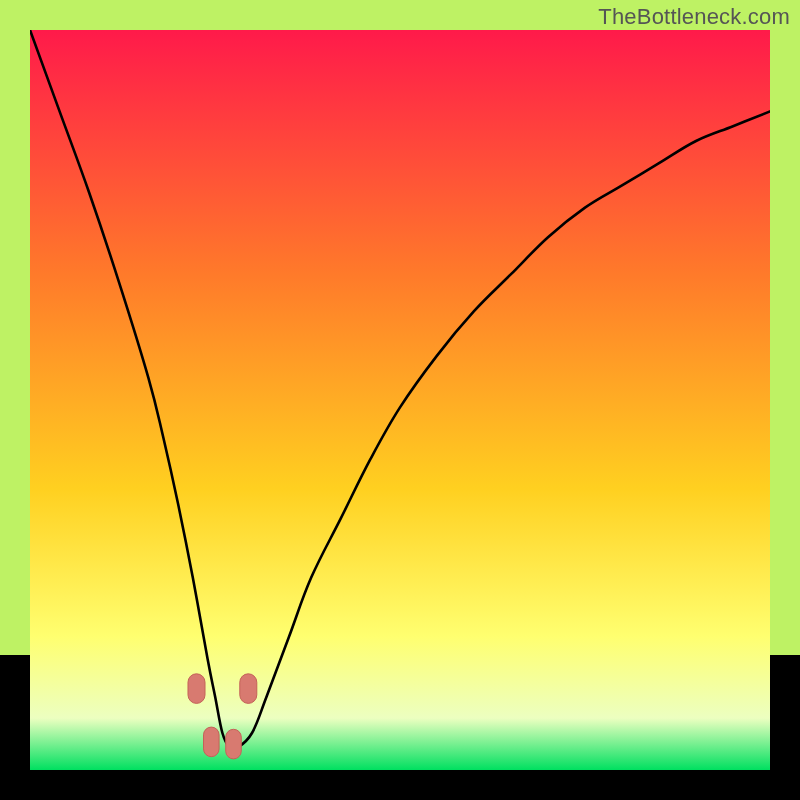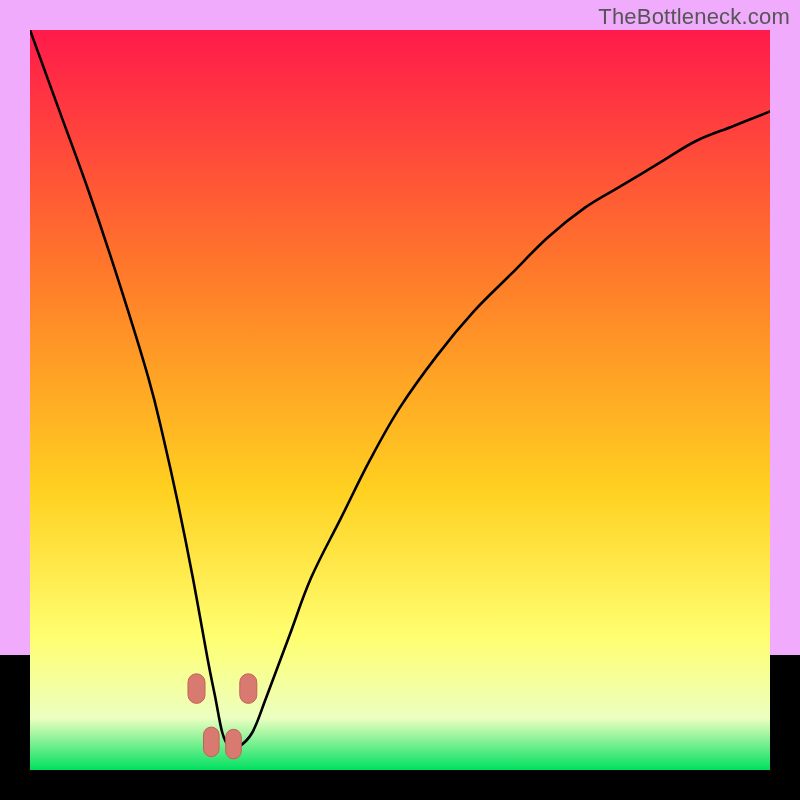--- a/index.html
+++ b/index.html
@@ -7,21 +7,21 @@
     padding: 0;
     width: 800px;
     height: 800px;
     background: #000;
     overflow: hidden;
     font-family: Arial, Helvetica, sans-serif;
   }
   .outer {
     width: 800px;
     height: 655px;
-    background: #f0abfc;
+    background: #bef264;
     position: relative;
   }
   .plot {
     position: absolute;
     left: 30px;
     top: 30px;
     width: 740px;
     height: 740px;
   }
   .watermark {

